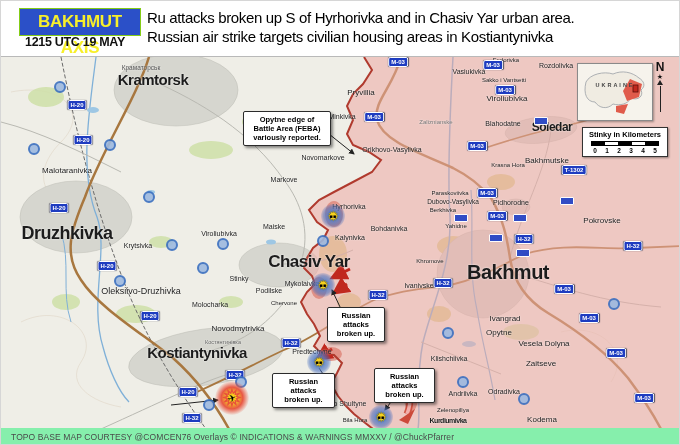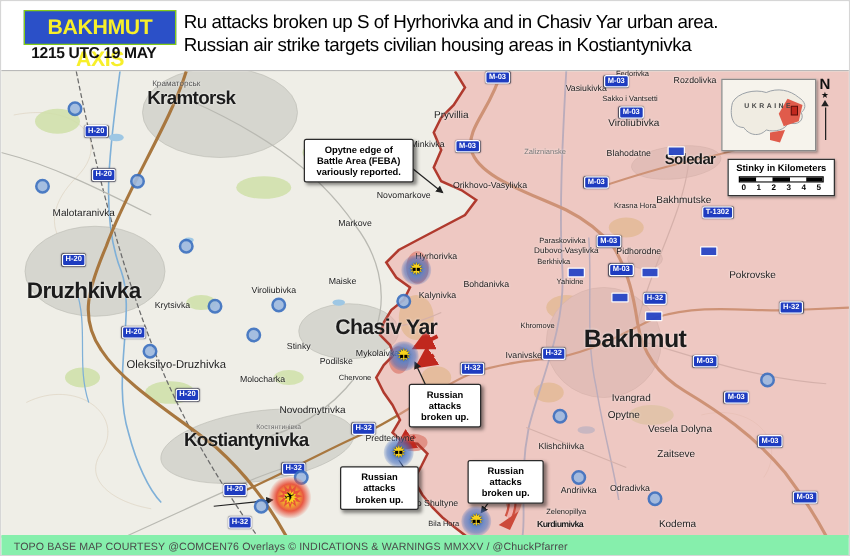--- a/index.html
+++ b/index.html
@@ -232,21 +232,21 @@
       <div class="mlabel" style="left: 448px; top: 357px; font-size: 7px;">Klishchiivka</div>
       <div class="mlabel" style="left: 462px; top: 392px; font-size: 7px;">Andriivka</div>
       <div class="mlabel" style="left: 452px; top: 409px; font-size: 6px;">Zelenopillya</div>
       <div class="mlabel mb" style="left: 447px; top: 419px; font-size: 7px;">Kurdiumivka</div>
       <div class="mlabel" style="left: 504px; top: 317px; font-size: 8px;">Ivangrad</div>
       <div class="mlabel" style="left: 498px; top: 331px; font-size: 8px;">Opytne</div>
       <div class="mlabel" style="left: 543px; top: 342px; font-size: 8px;">Vesela Dolyna</div>
       <div class="mlabel" style="left: 540px; top: 362px; font-size: 8px;">Zaitseve</div>
       <div class="mlabel" style="left: 503px; top: 390px; font-size: 7px;">Odradivka</div>
       <div class="mlabel" style="left: 541px; top: 418px; font-size: 8px;">Kodema</div>
-      <div class="mlabel" style="left: 249px; top: 327px; font-size: 8px;">Novodmytrivka</div>
+      <div class="mlabel" style="left: 237px; top: 327px; font-size: 8px;">Novodmytrivka</div>
       <div class="rbadge" style="left: 76px; top: 104px;">H-20</div>
       <div class="rbadge" style="left: 82px; top: 139px;">H-20</div>
       <div class="rbadge" style="left: 58px; top: 207px;">H-20</div>
       <div class="rbadge" style="left: 106px; top: 265px;">H-20</div>
       <div class="rbadge" style="left: 149px; top: 315px;">H-20</div>
       <div class="rbadge" style="left: 187px; top: 391px;">H-20</div>
       <div class="rbadge" style="left: 234px; top: 374px;">H-32</div>
       <div class="rbadge" style="left: 191px; top: 417px;">H-32</div>
       <div class="rbadge" style="left: 290px; top: 342px;">H-32</div>
       <div class="rbadge" style="left: 377px; top: 294px;">H-32</div>

